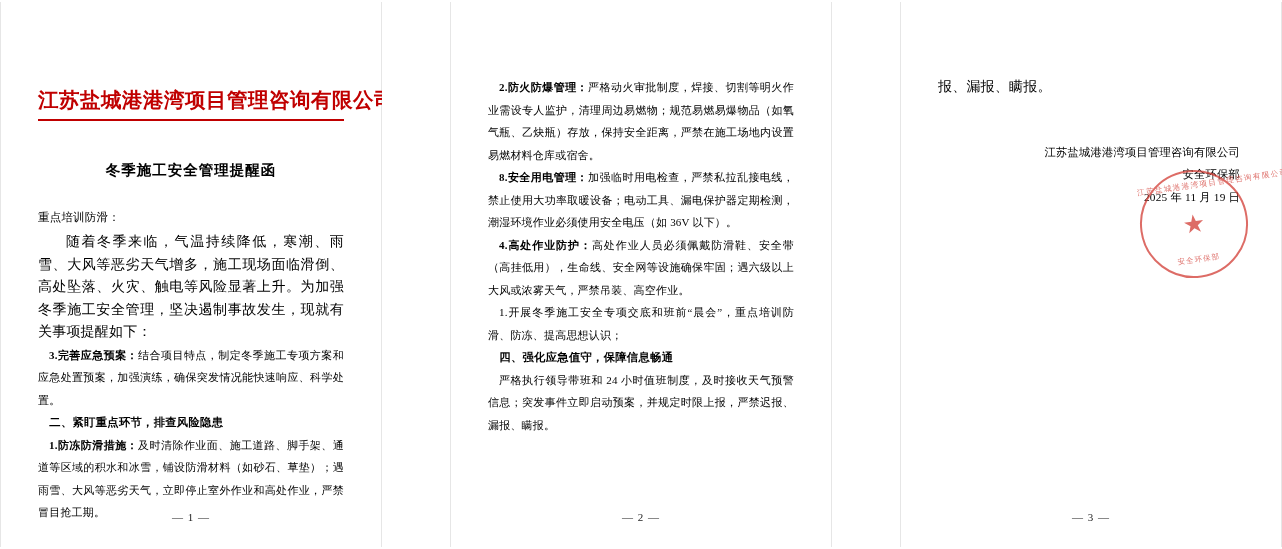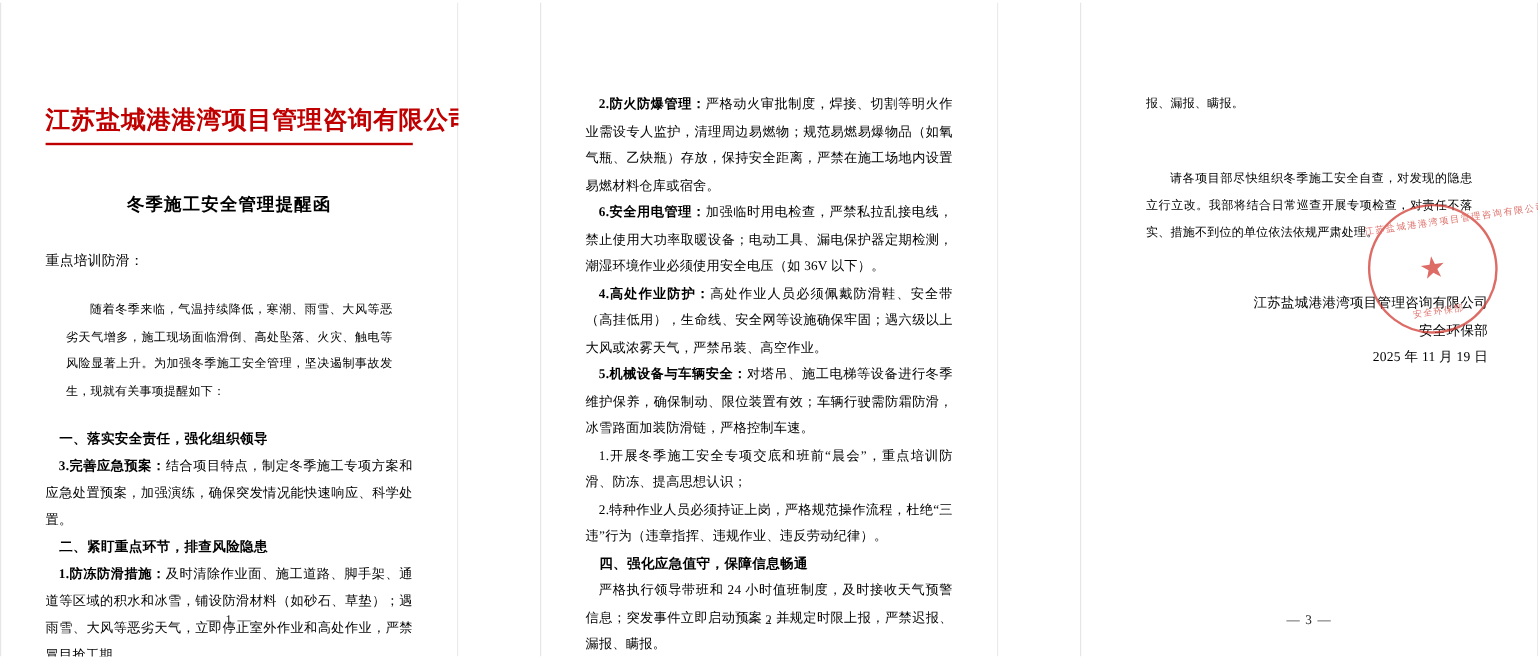--- a/index.html
+++ b/index.html
@@ -61,23 +61,23 @@
     font-weight: bold;
     margin-top: 40px;
     letter-spacing: 1px;
   }
   .salutation {
     font-size: 11.5px;
     margin-top: 30px;
     letter-spacing: 0.2px;
   }
   p.body-text {
-    font-size: 10px;
-    line-height: 22.5px;
-    margin: 17px;
+    font-size: 14px;
+    line-height: 22.5px;
+    margin: 0;
     text-align: justify;
     text-justify: inter-ideograph;
     letter-spacing: 0.2px;
   }
   p.indent2 { text-indent: 2em; }
   p.heading-l1 {
     font-size: 11.3px;
     line-height: 22.5px;
     margin: 0;
     font-weight: bold;
@@ -180,54 +180,50 @@
     <div class="page-edge-right"></div>
     <div class="page-inner">
       <div class="company-header">
         <div class="company-name">江苏盐城港港湾项目管理咨询有限公司</div>
         <div class="red-rule"></div>
       </div>
       <div class="doc-title">冬季施工安全管理提醒函</div>
       <div class="salutation">重点培训防滑：</div>
       <div class="spacer-6"></div>
       <p class="body-text indent2">随着冬季来临，气温持续降低，寒潮、雨雪、大风等恶劣天气增多，施工现场面临滑倒、高处坠落、火灾、触电等风险显著上升。为加强冬季施工安全管理，坚决遏制事故发生，现就有关事项提醒如下：</p>
-      <p class="heading-l1">一、落实安全责任，强化组织领导</p>
       <p class="item"><span class="lead">3.完善应急预案：</span><span>结合项目特点，制定冬季施工专项方案和应急处置预案，加强演练，确保突发情况能快速响应、科学处置。</span></p>
       <p class="heading-l1">二、紧盯重点环节，排查风险隐患</p>
       <p class="item"><span class="lead">1.防冻防滑措施：</span><span>及时清除作业面、施工道路、脚手架、通道等区域的积水和冰雪，铺设防滑材料（如砂石、草垫）；遇雨雪、大风等恶劣天气，立即停止室外作业和高处作业，严禁冒目抢工期。</span></p>
     </div>
     <div class="page-number">— 1 —</div>
   </div>
 
   <div class="page page-2">
     <div class="page-edge-left"></div>
     <div class="page-edge-right"></div>
     <div class="page-inner">
       <div class="body-block">
         <p class="item"><span class="lead">2.防火防爆管理：</span><span>严格动火审批制度，焊接、切割等明火作业需设专人监护，清理周边易燃物；规范易燃易爆物品（如氧气瓶、乙炔瓶）存放，保持安全距离，严禁在施工场地内设置易燃材料仓库或宿舍。</span></p>
-        <p class="item"><span class="lead">6.安全用电管理：</span><span>加强临时用电检查，严禁私拉乱接电线，禁止使用大功率取暖设备；电动工具、漏电保护器定期检测，潮湿环境作业必须使用安全电压（如 36V 以下）。</span></p>
+        <p class="item"><span class="lead">8.安全用电管理：</span><span>加强临时用电检查，严禁私拉乱接电线，禁止使用大功率取暖设备；电动工具、漏电保护器定期检测，潮湿环境作业必须使用安全电压（如 36V 以下）。</span></p>
         <p class="item"><span class="lead">4.高处作业防护：</span><span>高处作业人员必须佩戴防滑鞋、安全带（高挂低用），生命线、安全网等设施确保牢固；遇六级以上大风或浓雾天气，严禁吊装、高空作业。</span></p>
-        <p class="item"><span class="lead">5.机械设备与车辆安全：</span><span>对塔吊、施工电梯等设备进行冬季维护保养，确保制动、限位装置有效；车辆行驶需防霜防滑，冰雪路面加装防滑链，严格控制车速。</span></p>
         <p class="item"><span>1.</span><span>开展冬季施工安全专项交底和班前“晨会”，重点培训防滑、防冻、提高思想认识；</span></p>
-        <p class="item"><span>2.</span><span>特种作业人员必须持证上岗，严格规范操作流程，杜绝“三违”行为（违章指挥、违规作业、违反劳动纪律）。</span></p>
         <p class="heading-l1">四、强化应急值守，保障信息畅通</p>
         <p class="item"><span>严格执行领导带班和 24 小时值班制度，及时接收天气预警信息；突发事件立即启动预案，并规定时限上报，严禁迟报、漏报、瞒报。</span></p>
       </div>
     </div>
     <div class="page-number">— 2 —</div>
   </div>
 
   <div class="page page-3">
     <div class="page-edge-left"></div>
     <div class="page-edge-right"></div>
     <div class="page-inner">
       <div class="body-block-3">
         <p class="body-text">报、漏报、瞒报。</p>
         <div class="spacer-6"></div>
-        <p class="body-text indent2">请各项目部尽快组织冬季施工安全自查，对发现的隐患立行立改。我部将结合日常巡查开展专项检查，对责任不落实、措施不到位的单位依法依规严肃处理。</p>
         <div class="sign-block">
           <div>江苏盐城港港湾项目管理咨询有限公司</div>
           <div>安全环保部</div>
           <div>2025 年 11 月 19 日</div>
         </div>
       </div>
       <div class="seal">
         <div class="seal-text-top">江苏盐城港港湾项目管理咨询有限公司</div>
         <div class="seal-star">★</div>
         <div class="seal-text-bottom">安全环保部</div>

